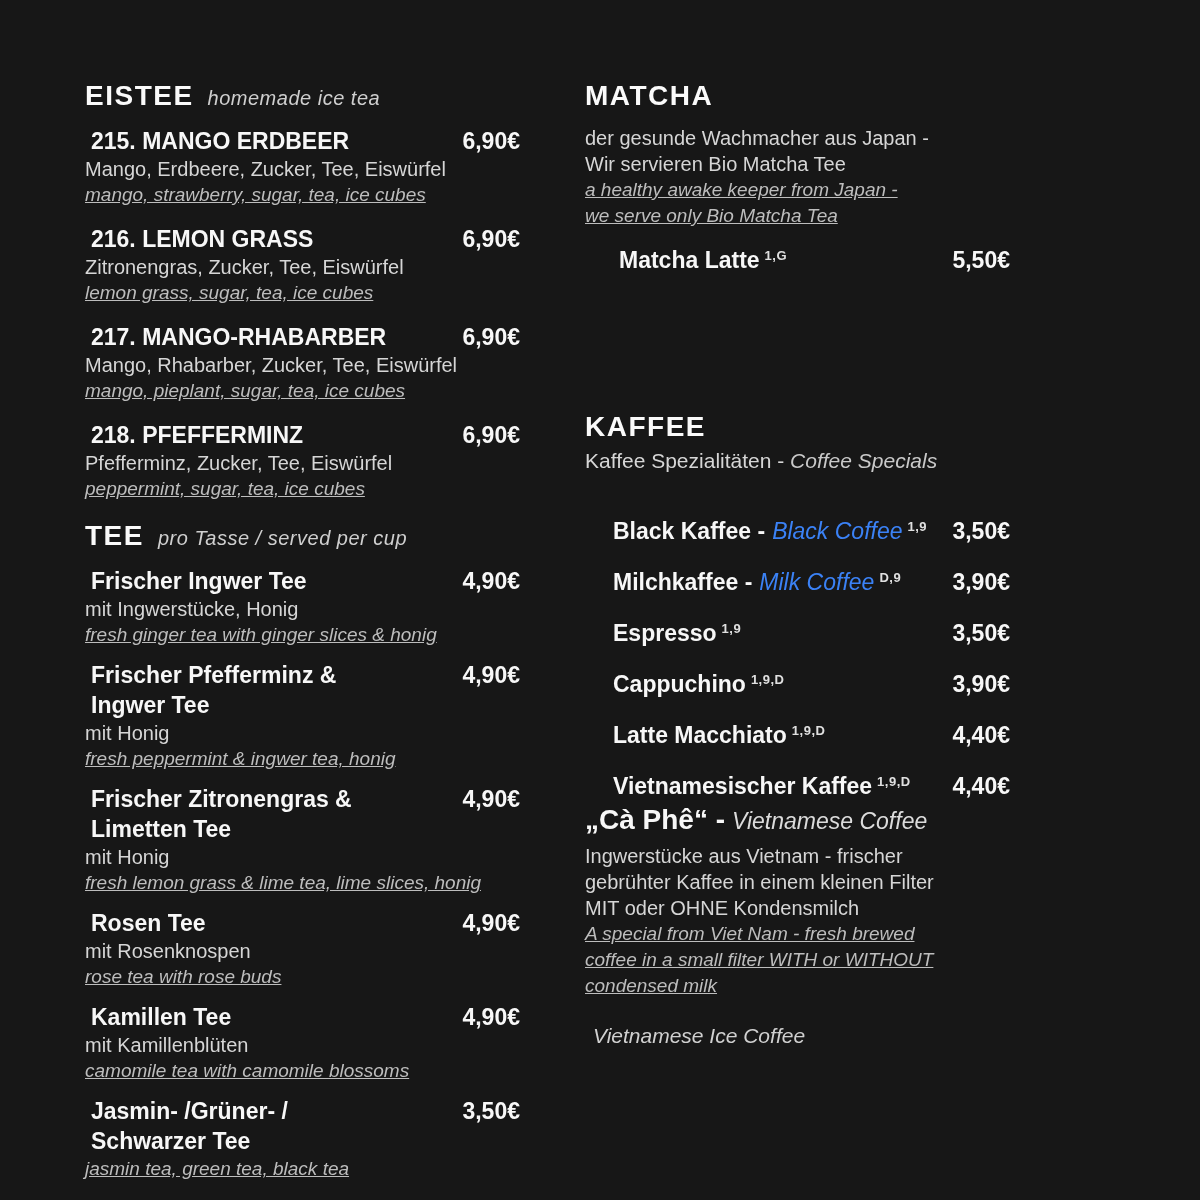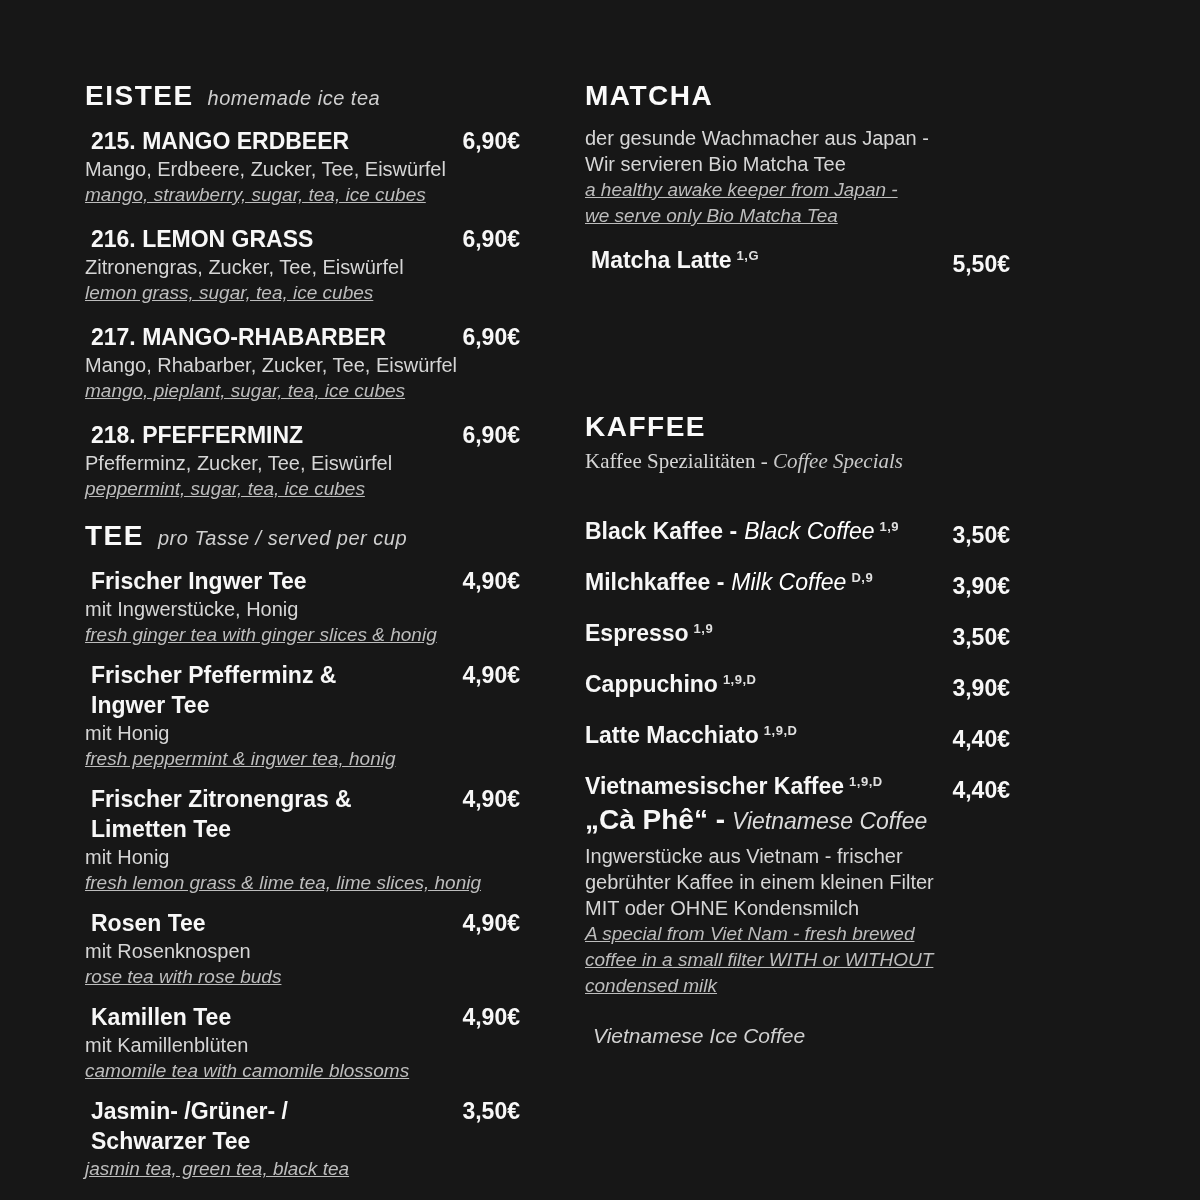--- a/index.html
+++ b/index.html
@@ -23,46 +23,46 @@
     font-size:28px;font-weight:700;letter-spacing:1.5px;color:#fafafa;
   }
   .sec-sub{
     font-size:20px;font-style:italic;font-weight:400;color:#cfcfcf;
     margin-left:14px;letter-spacing:0.5px;
   }
 
   .item{margin-bottom:16px;}
   .tee-item{margin-bottom:12px;}
   .name-row{
-    display:flex;justify-content:space-between;align-items:flex-end;
+    display:flex;justify-content:space-between;align-items:flex-start;
     line-height:30px;white-space:nowrap;
   }
   .name{font-size:23px;font-weight:700;color:#f7f7f7;padding-left:6px;}
   .name-line2{font-size:23px;font-weight:700;color:#f7f7f7;padding-left:6px;line-height:30px;white-space:nowrap;}
   .name-line2:empty{display:none;}
   .price{font-size:23px;font-weight:700;color:#f7f7f7;}
   .de{font-size:20px;line-height:26px;color:#d6d6d6;white-space:nowrap;}
   .de:empty{display:none;}
   .en{font-size:19px;line-height:26px;font-style:italic;color:#bdbdbd;white-space:nowrap;text-decoration:underline;}
   .en:empty{display:none;}
 
   .tee-section{margin-top:18px;}
 
   
   .matcha-desc{margin-top:2px;}
   .matcha-item{margin-top:16px;}
   .kaffee-section{margin-top:132px;}
-  .kaffee-sub{line-height:26px;margin-top:4px;font-size:21px;color:#d6d6d6;white-space:nowrap;font-family:Liberation Serif, serif;}
+  .kaffee-sub{line-height:26px;margin-top:4px;font-size:21px;color:#d6d6d6;white-space:nowrap;}
   .kaffee-sub .sub-en{font-style:italic;color:#c9c9c9;}
   .kaffee-items{margin-top:42px;}
   .kaffee-row{margin-bottom:17px;}
-  .name-en{font-size:23px;font-weight:400;font-style:italic;color:#ffffff;}
+  .name-en{font-size:23px;font-weight:400;font-style:italic;color:#3b82f6;}
   .name-en:not(:empty){margin-left:7px;}
   .sup{font-size:13px;font-weight:600;color:#e0e0e0;position:relative;top:-8px;margin-left:5px;letter-spacing:0.5px;}
-  .left-group{white-space:nowrap;}
+  .left-group{white-space:nowrap;margin-left:28px;}
   .viet-desc{margin-top:4px;}
   .eiskaffee{margin-top:22px;}
   .alt-line{line-height:30px;white-space:nowrap;}
   .alt-de{font-size:28px;font-weight:700;color:#f7f7f7;}
   .alt-en{font-size:23px;font-style:italic;color:#dcdcdc;margin-left:7px;}
   .ital-line2{font-size:21px;font-style:italic;color:#d0d0d0;line-height:30px;padding-left:8px;white-space:nowrap;}
 </style>
 </head>
 <body>
 

